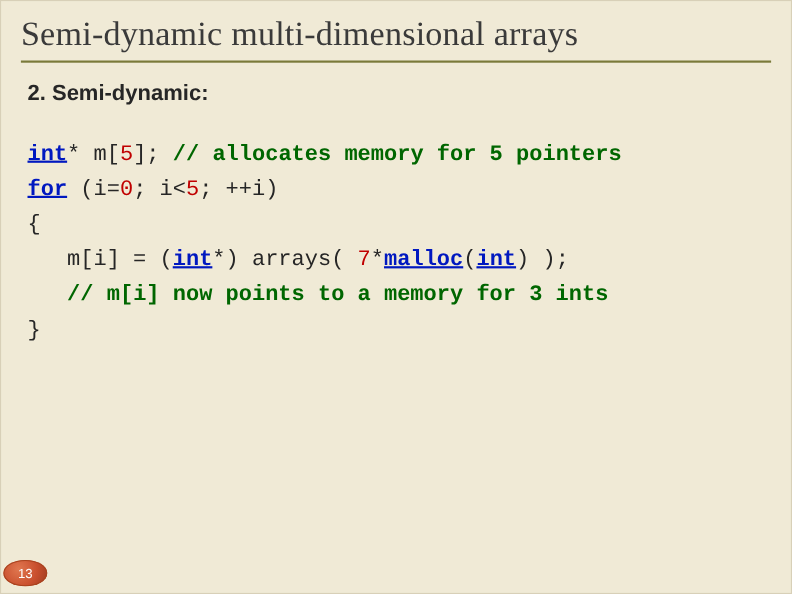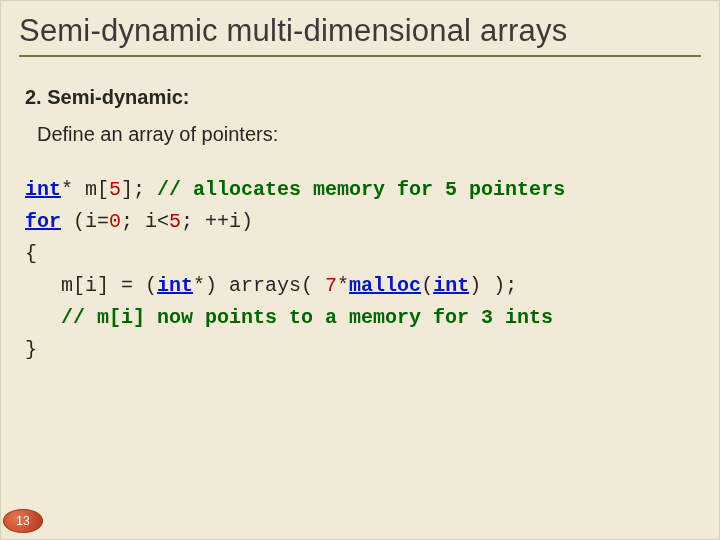--- a/index.html
+++ b/index.html
@@ -13,29 +13,30 @@
     width: 720px;
     height: 540px;
     position: relative;
     border: 1px solid #d8d0b8;
     background: #f0ead6;
   }
   .title-region {
     margin: 12px 18px 12px 18px;
     border-bottom: 2px solid #7a7a3a;
     padding-bottom: 6px;
+    font-family: Liberation Serif, serif;
   }
   .title {
     font-size: 31px;
     color: #3a3a3a;
     font-weight: 400;
     letter-spacing: 0.2px;
   }
   .subtitle {
-    margin: 29px 24px 0 24px;
+    margin: 17px 24px 0 24px;
     font-size: 20px;
     font-weight: bold;
     color: #262626;
   }
   .body-text {
     margin: 14px 24px 0 36px;
     font-size: 20px;
     color: #262626;
   }
   .code-block {
@@ -70,21 +71,20 @@
 <body>
 
 <div class="slide">
 
   <div class="title-region">
     <div class="title">Semi-dynamic multi-dimensional arrays</div>
   </div>
 
   <div class="subtitle">2. Semi-dynamic:</div>
 
-  <div class="body-text">Define an array of pointers:</div>
 
   <div class="code-block"><span class="kw">int</span><span>* m[</span><span class="num">5</span><span>]; </span><span class="cm">// allocates memory for 5 pointers</span>
 <span class="kw">for</span><span> (i=</span><span class="num">0</span><span>; i&lt;</span><span class="num">5</span><span>; ++i)</span>
 <span>{</span>
 <span>   m[i] = (</span><span class="kw">int</span><span>*) arrays( </span><span class="num">7</span><span>*</span><span class="kw">malloc</span><span>(</span><span class="kw">int</span><span>) );</span>
 <span>   </span><span class="cm">// m[i] now points to a memory for 3 ints</span>
 <span>}</span></div>
 
   <div class="page-badge">
     <span>13</span>

